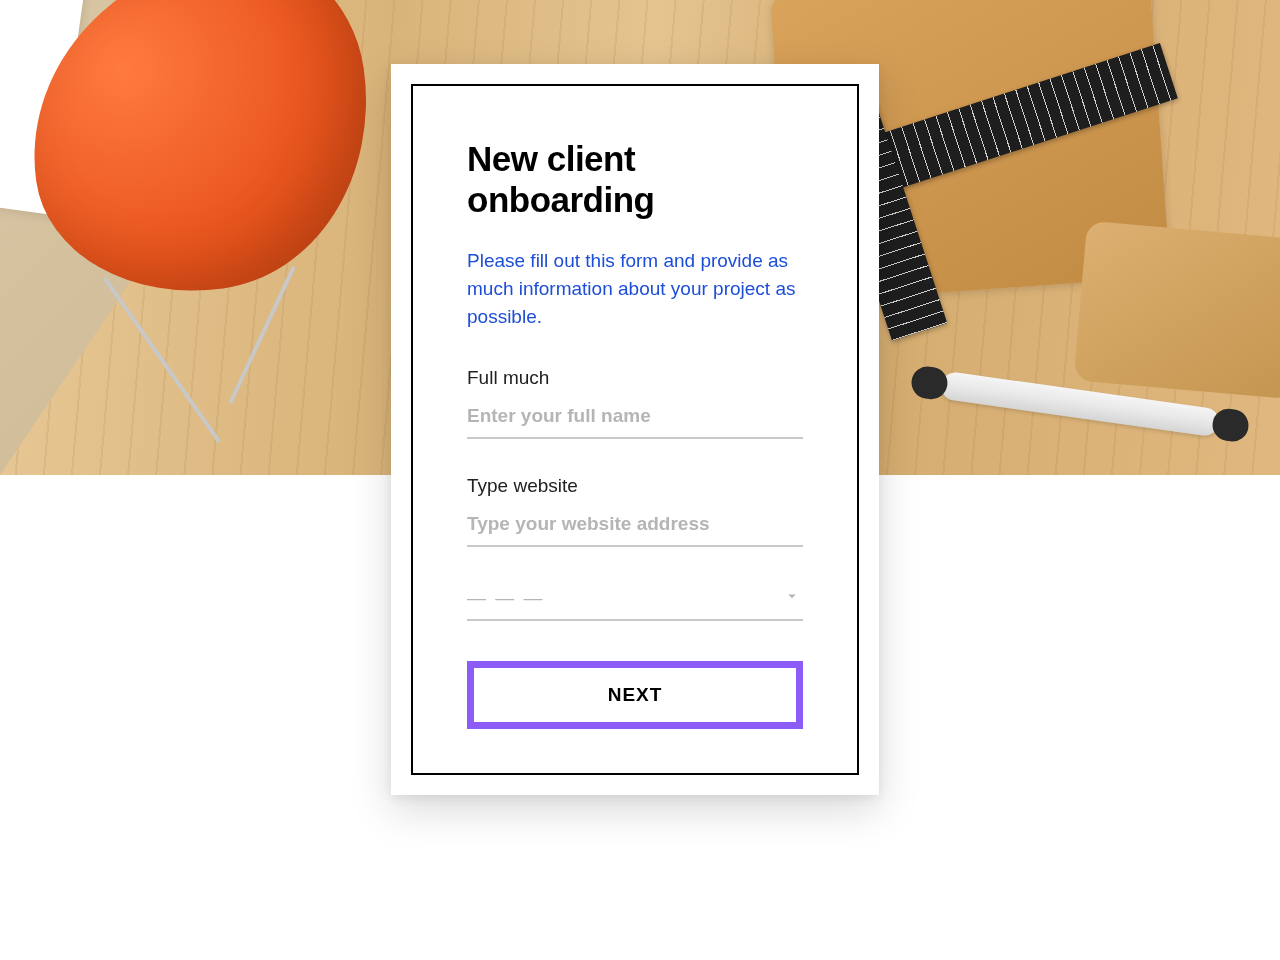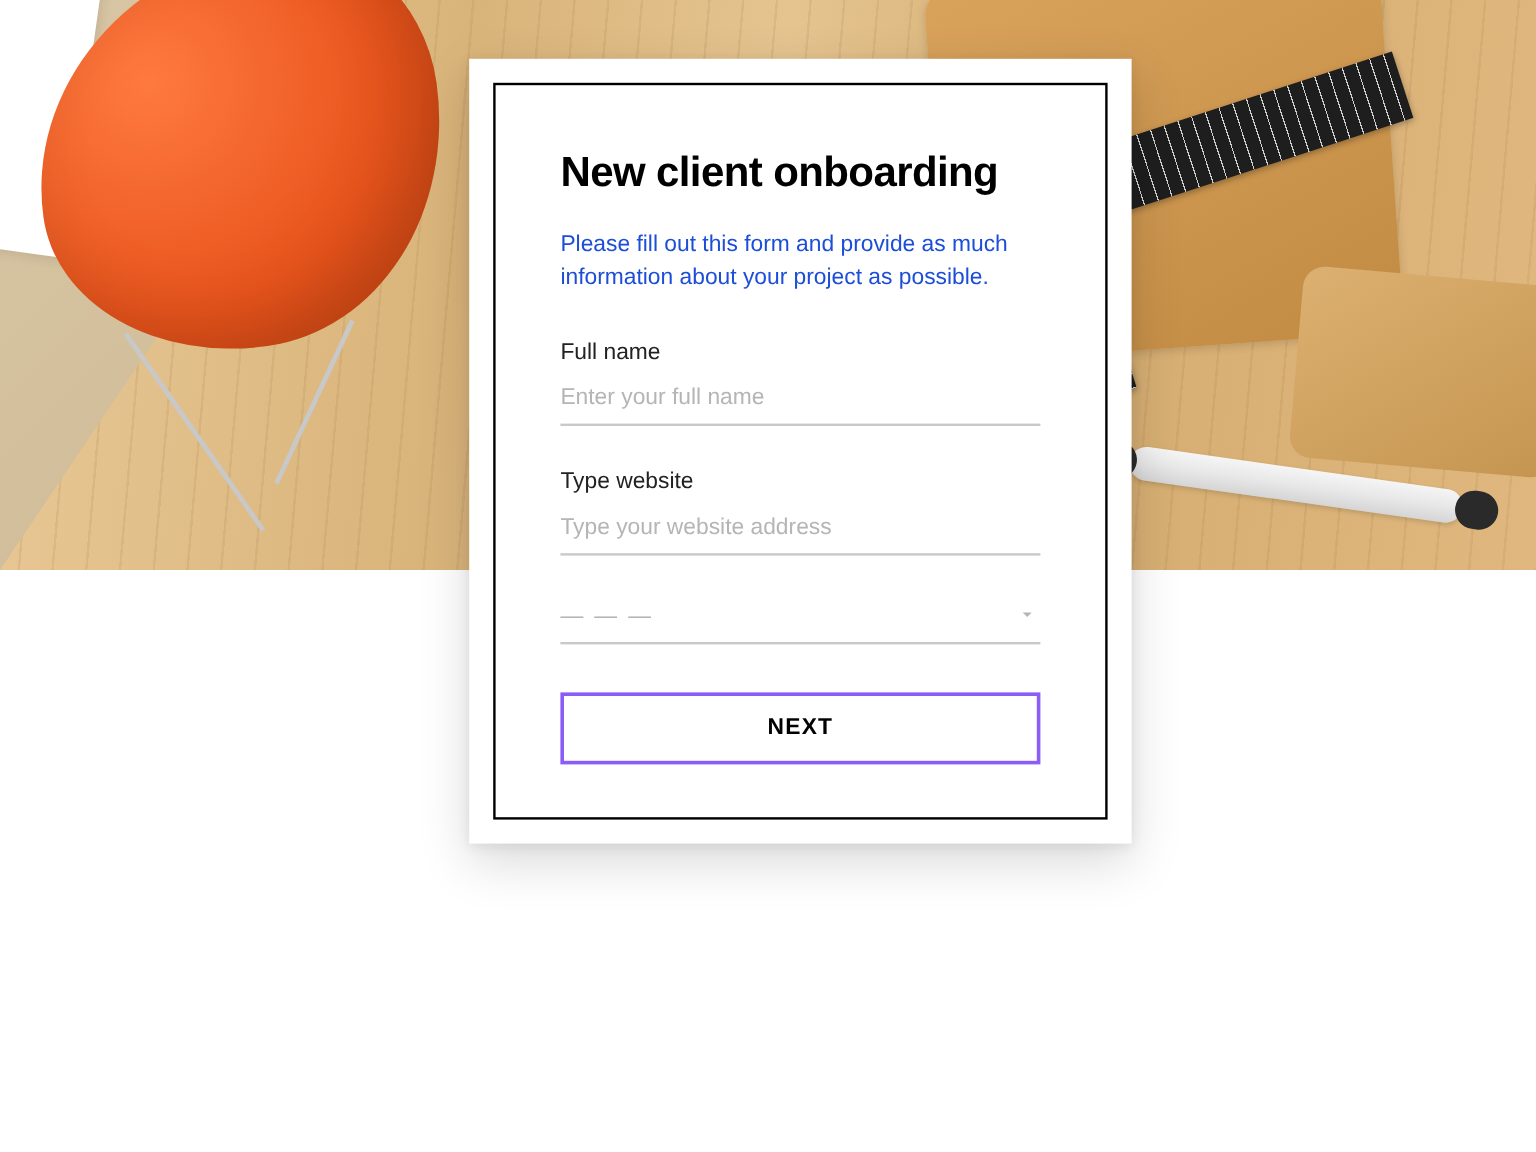--- a/index.html
+++ b/index.html
@@ -162,23 +162,23 @@
       left: 0;
       width: 90px;
       height: 240px;
       background: #fff;
       transform: translate(-20px, -30px) rotate(8deg);
       box-shadow: 2px 2px 10px rgba(0,0,0,0.1);
     }
 
     .card {
       position: absolute;
-      top: 49px;
+      top: 64px;
       left: 391px;
-      width: 552px;
+      width: 488px;
       background: #ffffff;
       box-shadow: 0 15px 40px rgba(0,0,0,0.15), 0 3px 10px rgba(0,0,0,0.08);
       padding: 20px;
     }
     .card-inner {
       border: 2px solid #000;
       padding: 52px 54px 44px 54px;
     }
     .form-title {
       font-size: 35px;
@@ -207,20 +207,21 @@
     .field-input {
       width: 100%;
       border: none;
       border-bottom: 2px solid #c9c9c9;
       font-size: 19px;
       padding: 4px 0 10px 0;
       background: transparent;
       color: #a16207;
       font-family: inherit;
       outline: none;
+      font-weight: bold;
     }
     .field-input::placeholder {
       color: #b5b5b5;
     }
     .select-wrap {
       position: relative;
       width: 100%;
       border-bottom: 2px solid #c9c9c9;
       padding: 4px 0 10px 0;
       cursor: pointer;
@@ -236,21 +237,21 @@
       top: 4px;
       color: #b5b5b5;
     }
     .chevron svg {
       width: 18px;
       height: 18px;
     }
     .next-btn {
       width: 100%;
       background: #fff;
-      border: 3px solid #8b5cf6;
+      border: 7px solid #8b5cf6;
       font-size: 19px;
       font-weight: 800;
       letter-spacing: 1px;
       padding: 16px 0;
       cursor: pointer;
       font-family: inherit;
       color: #000;
       margin-top: 4px;
     }
   </style>
@@ -280,21 +281,21 @@
     <div class="pen-cap2"></div>
   </div>
 </div>
 
 <div class="card">
   <div class="card-inner">
     <h1 class="form-title">New client onboarding</h1>
     <p class="form-desc">Please fill out this form and provide as much information about your project as possible.</p>
 
     <div class="field">
-      <label class="field-label">Full name</label>
+      <label class="field-label">Full much</label>
       <input type="text" class="field-input" placeholder="Enter your full name" style="">
     </div>
 
 
     <div class="field">
       <label class="field-label">Type website</label>
       <input type="text" class="field-input" placeholder="Type your website address" style="">
     </div>
 
     <div class="field">

